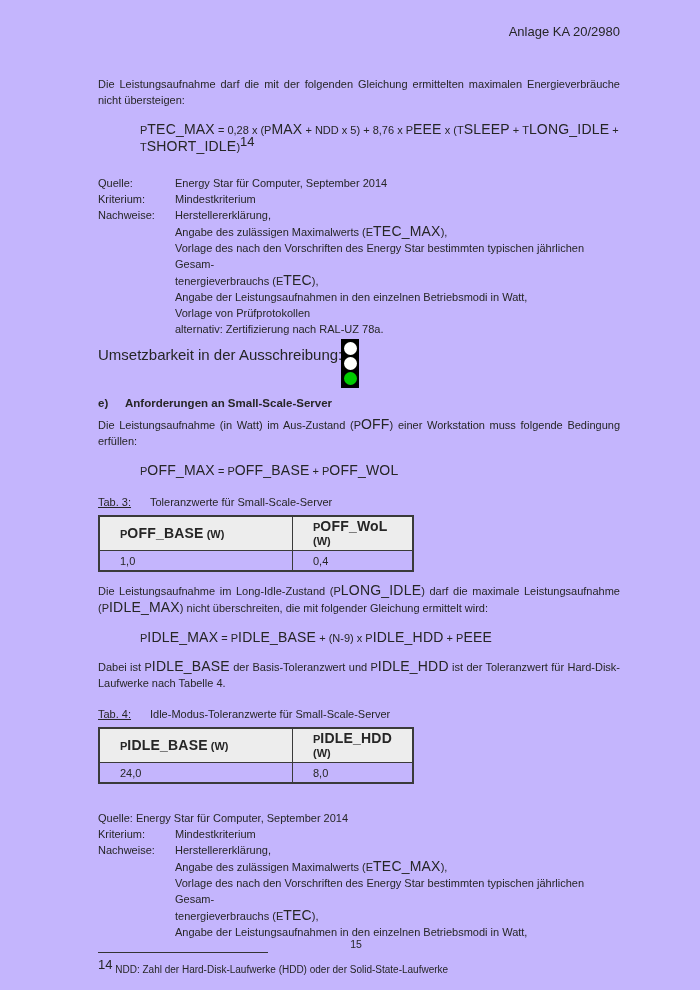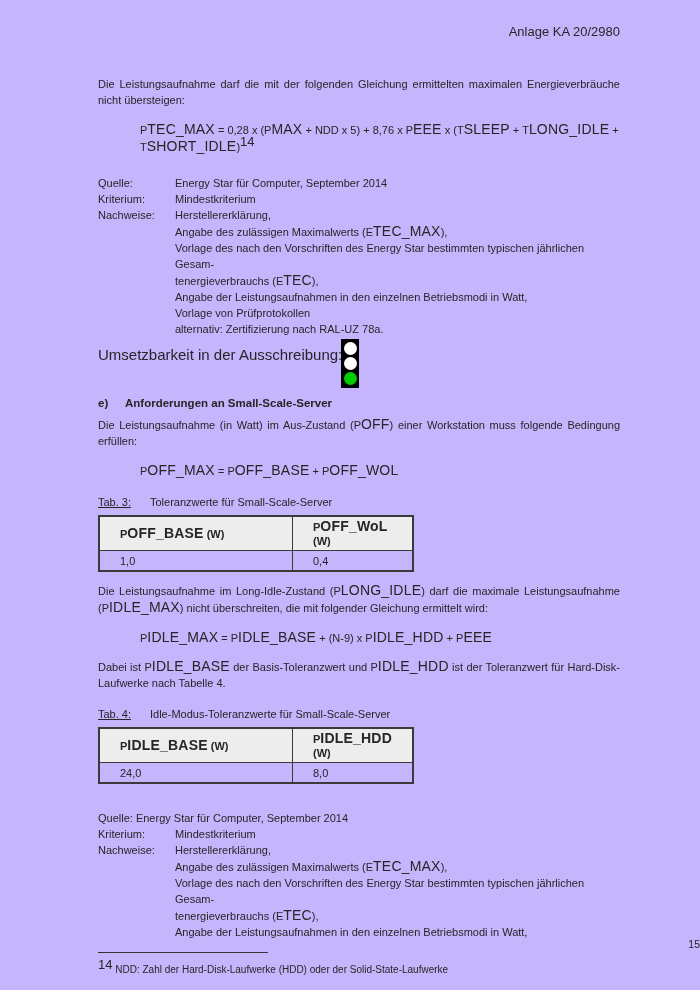--- a/index.html
+++ b/index.html
@@ -51,21 +51,21 @@
 
   .mt-intro { margin-top:36px; }
   .mt-para  { margin-top:10px; }
   .mt-para1 { margin-top:5px; }
   .mt-note  { margin-top:12px; }
 
   .footnote-area { margin-top:12px; }
   .fn-rule { width:170px; height:0; border-top:1px solid #333; margin:0 0 9px 0; }
   .footnote { font-size:10px; line-height:15px; margin:0; text-align:left; }
 
-  .page-number { position:absolute; left:0; right:0; bottom:40px; text-align:right; font-size:10.5px;padding-left:12px; }
+  .page-number { position:absolute; left:0; right:0; bottom:40px; text-align:center; font-size:10.5px;padding-left:12px; }
 </style>
 </head>
 <body>
 
 <div class="page">
 
   <div class="doc-header">
     <span>Anlage KA 20/2980</span>
   </div>
 

